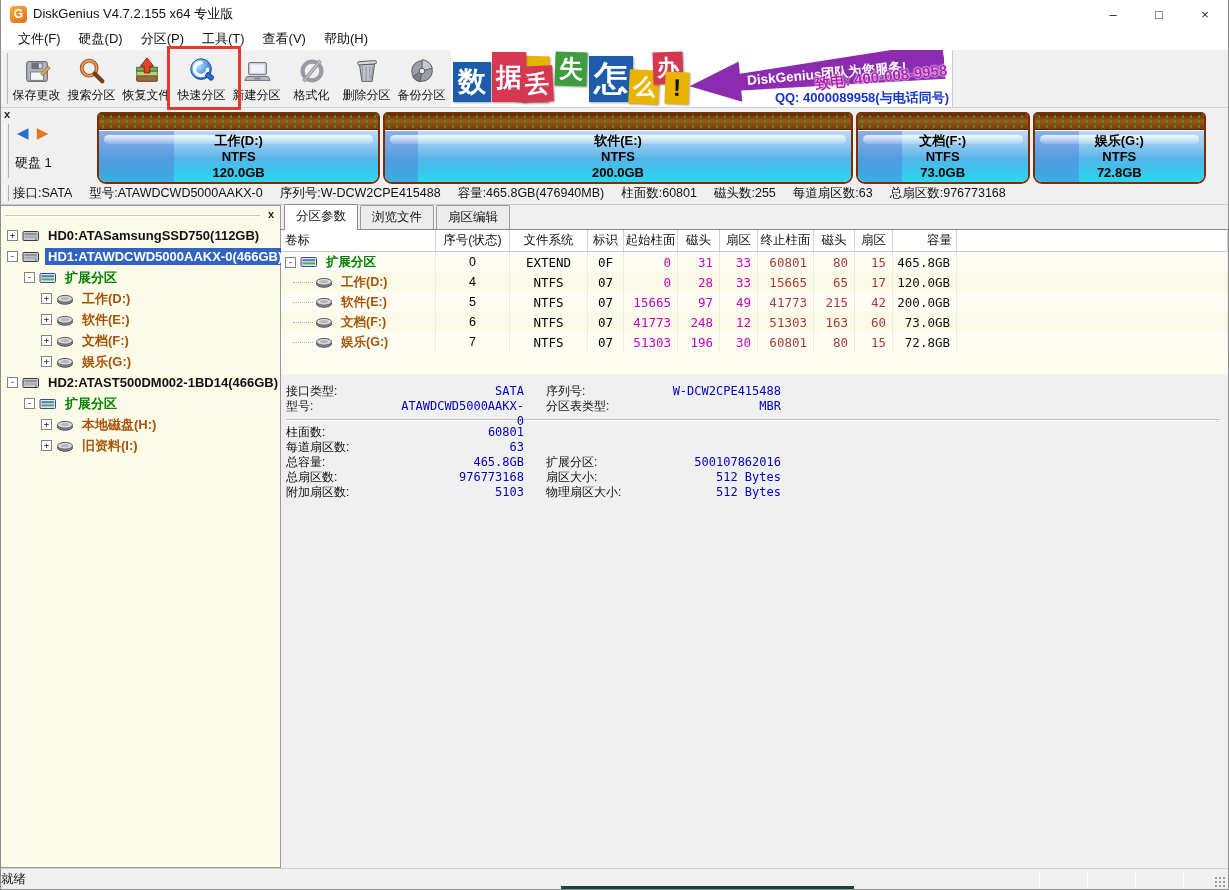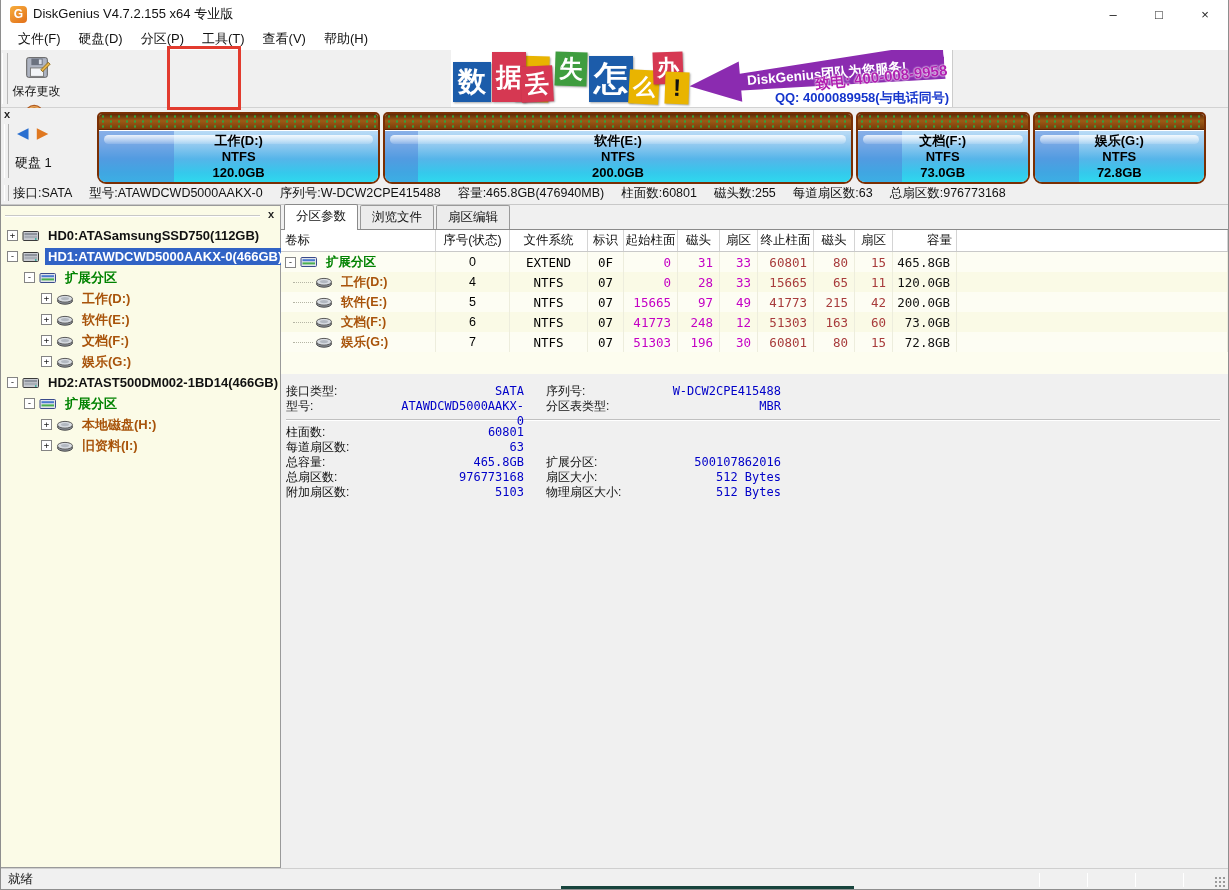--- a/index.html
+++ b/index.html
@@ -103,21 +103,21 @@
   .c-label{padding-left:4px;}
   .c-label .tlabel{font-size:12.5px;}
   .vol-ind{width:20px;flex:none;border-bottom:1px dotted #b5b5a5;height:1px;margin-right:2px;margin-left:8px;}
   
   .details{flex:1;padding:10px 0 0 5px;background:#f0f0f0;font-size:12px;color:#111;}
   .drow{display:grid;grid-template-columns:113px 125px 22px 97px 138px;line-height:15px;height:15px;}
   .dval{color:#0000c8;text-align:right;}
   .ddiv{border-top:1px solid #c0c0c0;border-bottom:1px solid #fff;margin:5px 8px 4px 0;}
   
   .statusbar{height:22px;background:#f0f0f0;border-top:1px solid #cfcfcf;position:relative;
-    display:flex;align-items:center;font-size:12.5px;color:#111;padding-left:7px;}
+    display:flex;align-items:center;font-size:12.5px;color:#111;}
   .sb-sep{position:absolute;top:4px;bottom:3px;width:1px;background:#d0d0d0;border-right:1px solid #fff;}
   .grip{position:absolute;right:2px;bottom:2px;width:12px;height:12px;
     background:radial-gradient(circle,#9a9a9a 1.2px,transparent 1.5px);background-size:4px 4px;}
   .tealstrip{position:absolute;left:560px;bottom:0;width:293px;height:3px;background:#17443c;}
 </style>
 </head>
 <body>
 
 <div class="window">
 
@@ -135,21 +135,21 @@
       <span class="mi">文件(F)</span>
       <span class="mi">硬盘(D)</span>
       <span class="mi">分区(P)</span>
       <span class="mi">工具(T)</span>
       <span class="mi">查看(V)</span>
       <span class="mi">帮助(H)</span>
     </div>
 
   <div class="toolbar">
     <div class="vgrip"></div>
-    <div id="tbuttons" style="display:flex;flex-direction:column;">
+    <div id="tbuttons" style="display:flex;">
         <div class="tbtn">
           <span class="icn "><svg viewBox="0 0 32 32">
               <rect x="5" y="6" width="22" height="21" rx="2" fill="#aeb4c2" stroke="#555"></rect>
               <rect x="10" y="7" width="12" height="7" fill="#6b7280"></rect>
               <rect x="18" y="8" width="3" height="5" fill="#d8dde6"></rect>
               <rect x="9" y="17" width="14" height="9" fill="#f2f4f7" stroke="#777"></rect>
               <path d="M20 19 L28 11 L30 13 L22 21 Z" fill="#e8b44a" stroke="#8a6a1a"></path>
             </svg></span>
           <div class="tlbl">保存更改</div>
         </div>
@@ -505,21 +505,21 @@
                 <span class="tlabel t-orange">工作(D:)</span>
               </span>
               <span class="cell ac">4</span>
               <span class="cell ac mono">NTFS</span>
               <span class="cell ac mono">07</span>
               <span class="cell ar mag mono">0</span>
               <span class="cell ar mag mono">28</span>
               <span class="cell ar mag mono">33</span>
               <span class="cell ar brick mono">15665</span>
               <span class="cell ar brick mono">65</span>
-              <span class="cell ar brick mono">11</span>
+              <span class="cell ar brick mono">17</span>
               <span class="cell ar capv mono">120.0GB</span>
               <span class="cell"></span>
             </div>
             <div class="tgrid drowline">
               <span class="cell c-label">
                 <span class="vol-ind"></span>
                 <span class="icn ticn">
                   <svg viewBox="0 0 18 14">
                     <ellipse cx="9" cy="8.8" rx="7.5" ry="3.4" fill="#8d939c" stroke="#4a4a4a"></ellipse>
                     <ellipse cx="9" cy="6.8" rx="7.5" ry="3.4" fill="#d6dae0" stroke="#5a5a5a"></ellipse>

